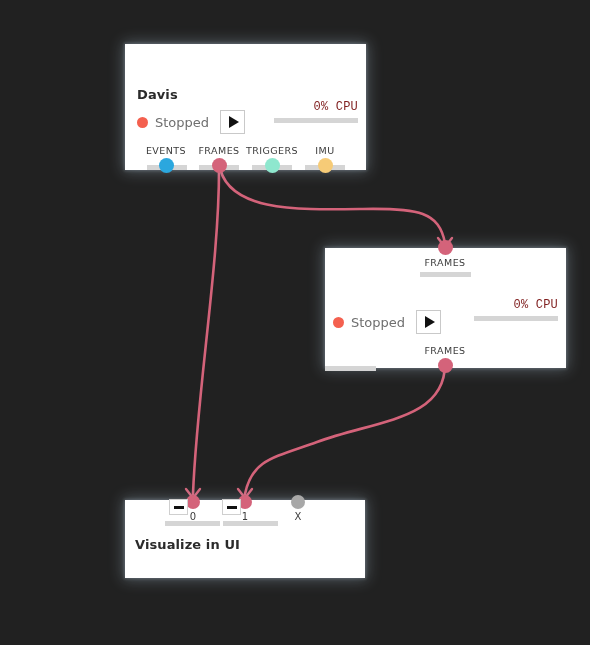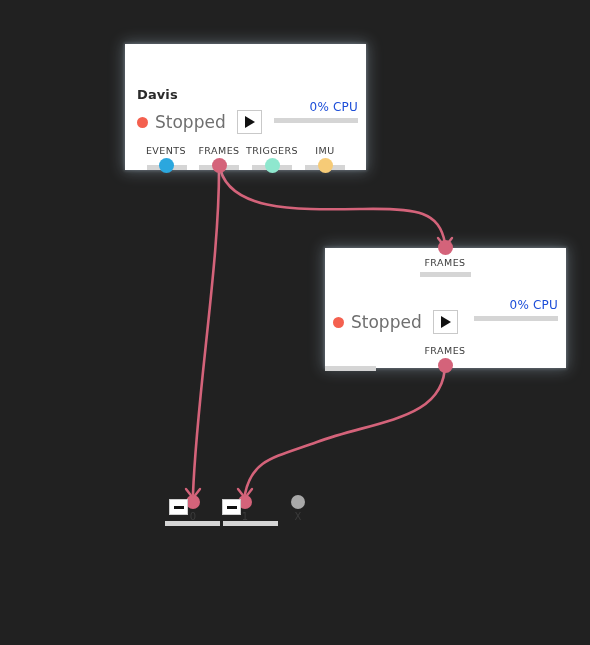--- a/index.html
+++ b/index.html
@@ -60,21 +60,21 @@
     align-items: center;
     gap: 7px;
   }
   .status-dot {
     width: 11px;
     height: 11px;
     border-radius: 50%;
     flex: 0 0 auto;
   }
   .status-text {
-    font-size: 17px;
+    font-size: 13px;
     color: #6f6f6f;
     white-space: nowrap;
   }
   .play-btn {
     width: 25px;
     height: 24px;
     border: 1px solid #c9c9c9;
     background: #fff;
     display: flex;
     align-items: center;
@@ -92,24 +92,25 @@
     margin-left: 2px;
   }
 
   
   .cpu-wrap {
     position: absolute;
     text-align: right;
   }
   .cpu-label {
     font-size: 12px;
-    color: #1d4ed8;
+    color: #7f1d1d;
     letter-spacing: 0.2px;
     white-space: nowrap;
     line-height: 14px;
+    font-family: Liberation Mono, monospace;
   }
   .cpu-bar {
     height: 5px;
     background: #d5d5d5;
     margin-top: 4px;
   }
 
   
   .port {
     position: absolute;
@@ -258,20 +259,24 @@
     <span class="port-dot" style="background:#d4637a;"></span>
     <span class="port-label">FRAMES</span>
   </div>
 
   <div class="port-underline" style="left:278px; top:366px; width:51px;"></div>
   <div class="port out" style="left:398px; top:345px;">
     <span class="port-label">FRAMES</span>
     <span class="port-dot" style="background:#d4637a;"></span>
   </div>
 
+  <div class="node" style="left:78px; top:500px; width:240px; height:78px;">
+
+    <div class="node-title" style="left:10px; top:37px;">Visualize in UI</div>
+  </div>
 
   <div class="port-underline" style="left:118px; top:521px; width:55px;"></div>
   <div class="port-underline" style="left:176px; top:521px; width:55px;"></div>
 
   <button class="minus-btn" style="left:122px; top:499px;">
     <span class="minus-bar"></span>
   </button>
   <div class="port in" style="left:146px; top:495px;">
     <span class="port-dot small" style="background:#d4637a;"></span>
     <span class="port-label num">0</span>

